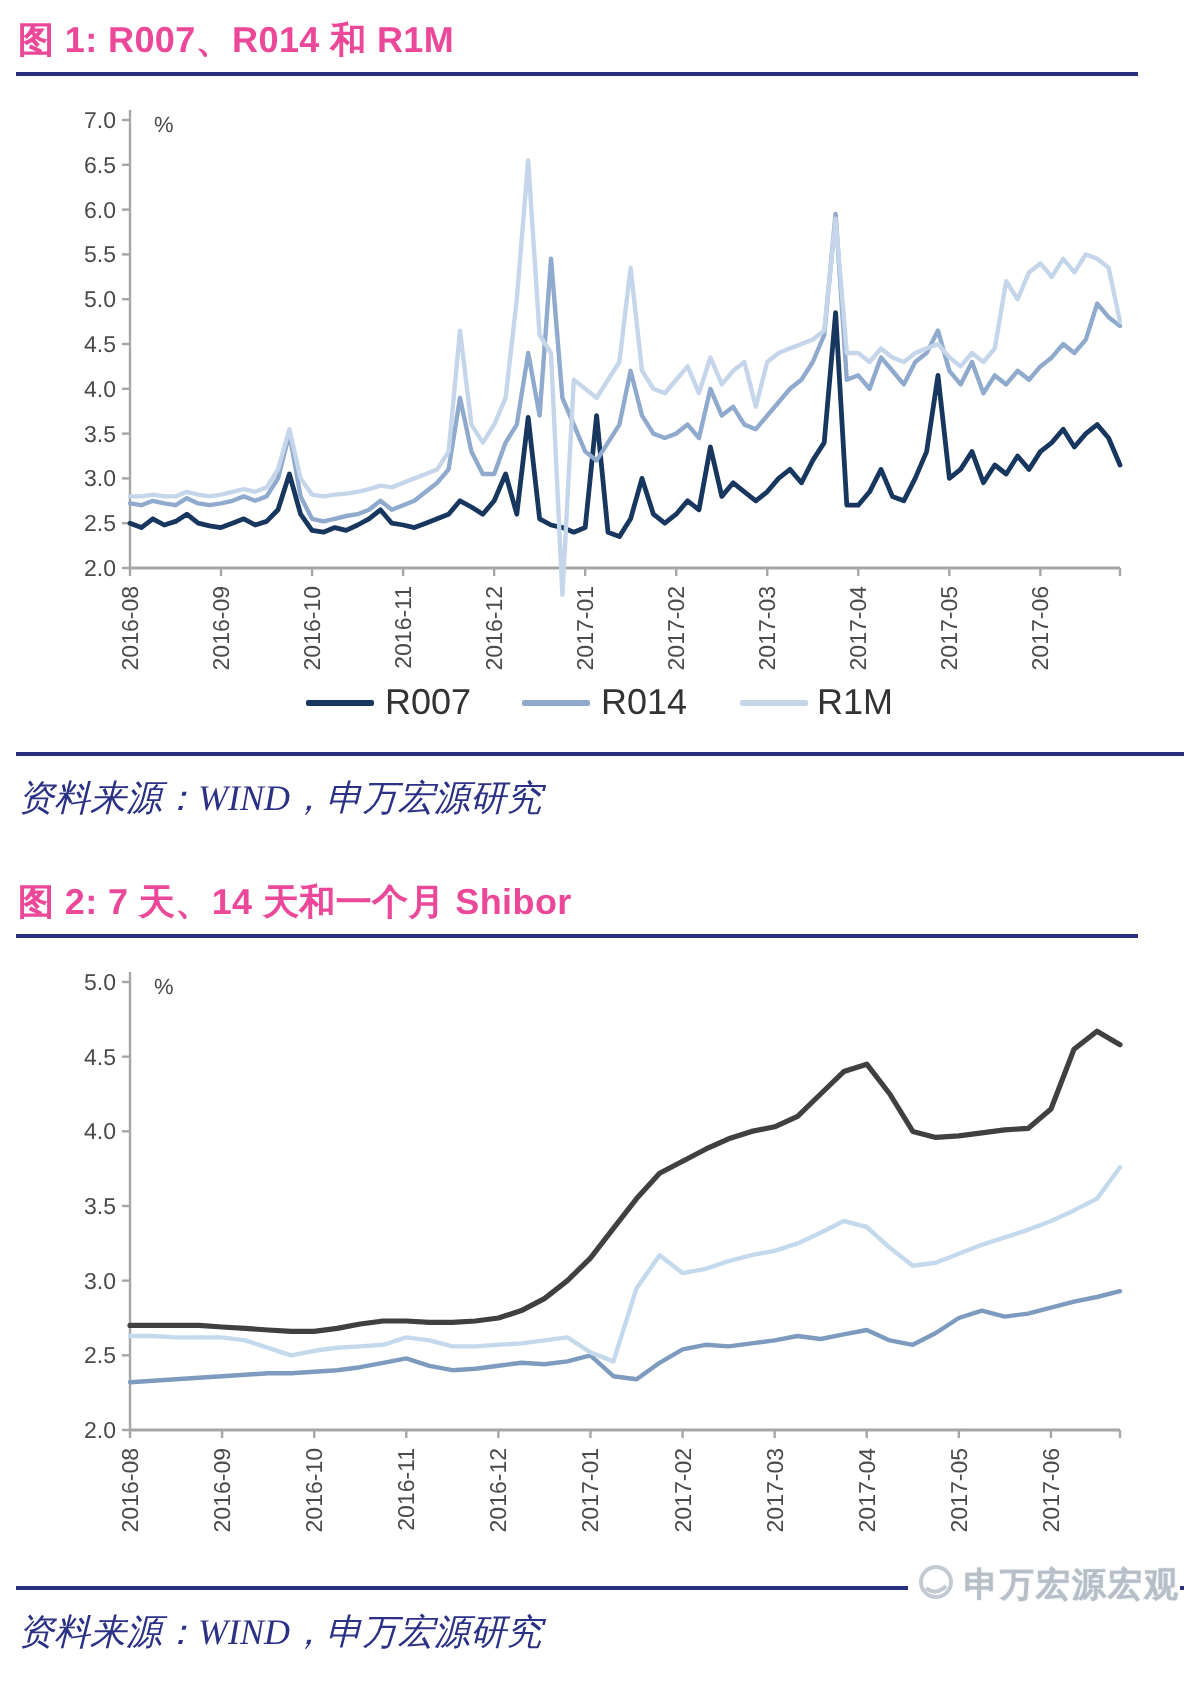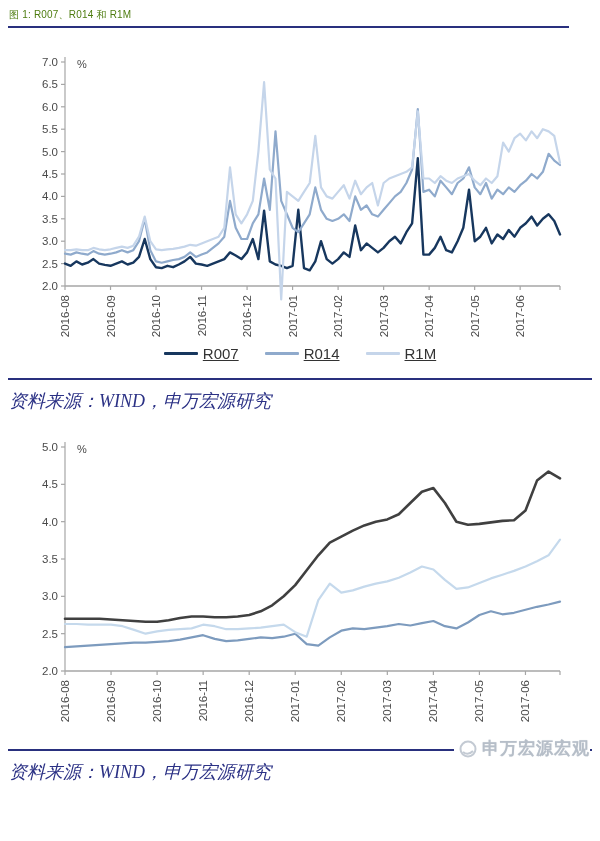--- a/index.html
+++ b/index.html
@@ -1,32 +1,32 @@
 <!DOCTYPE html>
 <html><head>
 <meta charset="utf-8">
 <style>
   html,body{margin:0;padding:0;background:#ffffff;}
   body{width:600px;height:841px;font-family:"Liberation Sans",sans-serif;position:relative;overflow:hidden;}
   .page{padding:6px 8px 0 8px;}
-  .fig-title{color:#4d7c0f;font-weight:normal;font-size:10px;letter-spacing:.2px;
+  .fig-title{color:#ec4899;font-weight:bold;font-size:18px;letter-spacing:.2px;
              padding:2px 0 4px 1px;border-bottom:2.5px solid #29307E;width:560px;}
-  .chart-wrap{margin-top:20px;}
+  .chart-wrap{margin-top:8px;}
   svg.chart{display:block;}
   .legend{display:flex;justify-content:center;align-items:center;gap:26px;margin-top:0px;height:18px;}
   .leg-item{display:flex;align-items:center;gap:5px;}
   .leg-line{display:inline-block;width:34px;height:3px;border-radius:1px;}
-  .leg-label{font-size:15px;color:#333333;text-decoration:underline;}
+  .leg-label{font-size:18px;color:#333333;}
   .rule{width:584px;height:0;border-top:2.5px solid #29307E;}
   .rule.mid{margin-top:16px;}
   .source{font-family:"Liberation Serif",serif;font-style:italic;color:#2B3185;
           font-size:18px;margin:9px 0 0 1px;}
   .fig2-title{margin-top:26px;}
   .bottom-block{position:relative;margin-top:20px;}
-  .watermark{position:absolute;right:2px;top:-12px;display:flex;align-items:center;gap:4px;
+  .watermark{position:absolute;right:2px;top:-12px;display:flex;align-items:flex-start;gap:4px;
              color:#B6BEC8;font-size:17px;font-weight:bold;letter-spacing:1px;
              text-shadow:0 0 1px #d8dde2;background:#ffffff;padding-left:4px;}
 </style>
 </head>
 <body>
 
 <div class="page">
 
   <div class="fig-title">图 1: R007、R014 和 R1M</div>
 
@@ -96,20 +96,21 @@
         <span class="leg-item">
           <span class="leg-line" style="background:#C5D5EA"></span>
           <span class="leg-label">R1M</span>
         </span>
       </div>
   </div>
 
   <div class="rule mid"></div>
   <div class="source">资料来源：WIND，申万宏源研究</div>
 
+  <div class="fig-title fig2-title">图 2: 7 天、14 天和一个月 Shibor</div>
 
   <div class="chart-wrap">
     <svg class="chart" width="584" height="296" viewBox="0 0 584 296">
         <line x1="57" y1="9" x2="57" y2="238" stroke="#A6A6A6" stroke-width="1.2"></line>
         <line x1="57" y1="238" x2="552" y2="238" stroke="#A6A6A6" stroke-width="1.6"></line>
         <line x1="53" y1="14" x2="57" y2="14" stroke="#A6A6A6" stroke-width="1.2"></line>
         <text x="50" y="18" text-anchor="end" font-size="11.5" fill="#4A4A4A">5.0</text>
         <line x1="53" y1="51.33333333333334" x2="57" y2="51.33333333333334" stroke="#A6A6A6" stroke-width="1.2"></line>
         <text x="50" y="55.33333333333334" text-anchor="end" font-size="11.5" fill="#4A4A4A">4.5</text>
         <line x1="53" y1="88.66666666666666" x2="57" y2="88.66666666666666" stroke="#A6A6A6" stroke-width="1.2"></line>

